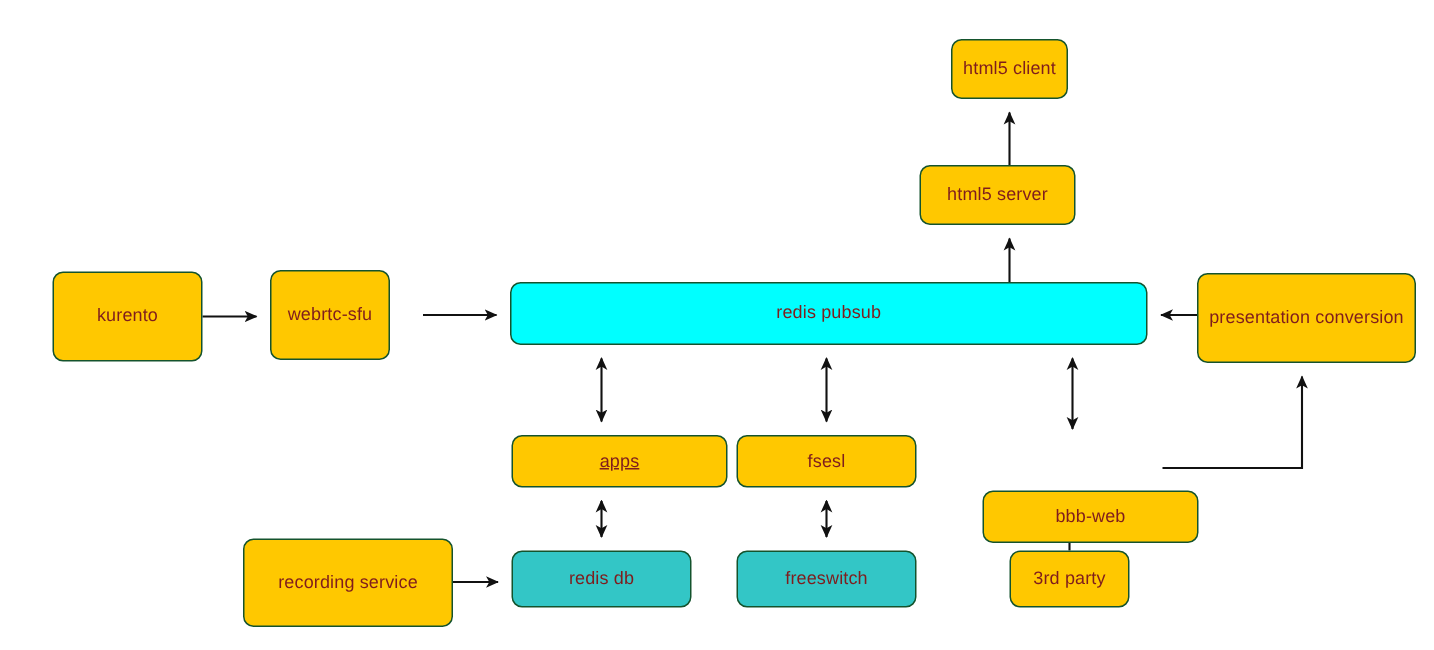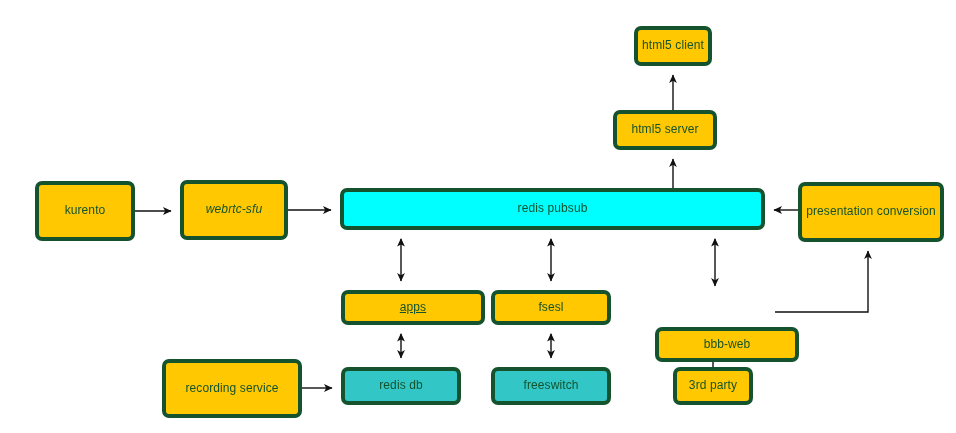--- a/index.html
+++ b/index.html
@@ -22,29 +22,29 @@
     position: absolute;
     left: 0;
     top: 0;
     width: 956px;
     height: 433px;
     pointer-events: none;
   }
   .node {
     position: absolute;
     box-sizing: border-box;
-    border: 4px solid #14532d;
+    border: 1px solid #14532d;
     border-radius: 7px;
     display: flex;
     align-items: center;
     justify-content: center;
     text-align: center;
     font-size: 12px;
     line-height: 1.15;
-    color: #14532d;
+    color: #7f1d1d;
     letter-spacing: 0.1px;
     white-space: nowrap;
     z-index: 2;
   }
   .node.amber {
     background: #FFC800;
   }
   .node.cyan {
     background: #00FFFF;
   }
@@ -98,21 +98,21 @@
       <line x1="713" y1="330" x2="713" y2="367"></line>
 
       <polyline points="775,312 868,312 868,251" marker-end="url(#arrowhead)"></polyline>
     </g>
   </svg>
 
   <div class="node amber" style="left:35px; top:181px; width:100px; height:60px;">
     <span class="node-label">kurento</span>
   </div>
 
-  <div class="node amber" style="left:180px; top:180px; width:108px; height:60px;font-style:italic;">
+  <div class="node amber" style="left:180px; top:180px; width:80px; height:60px;">
     <span class="node-label">webrtc-sfu</span>
   </div>
 
   <div class="node cyan" style="left:340px; top:188px; width:425px; height:42px;justify-content:center;">
     <span class="node-label">redis pubsub</span>
   </div>
 
   <div class="node amber" style="left:798px; top:182px; width:146px; height:60px;">
     <span class="node-label">presentation conversion</span>
   </div>

